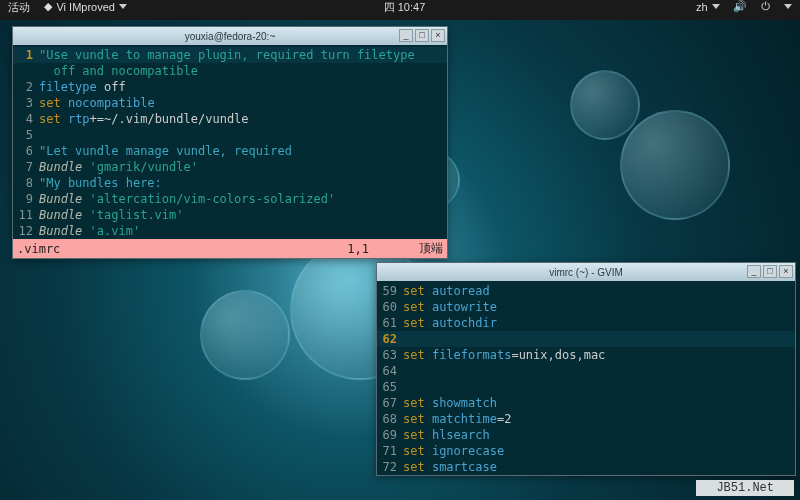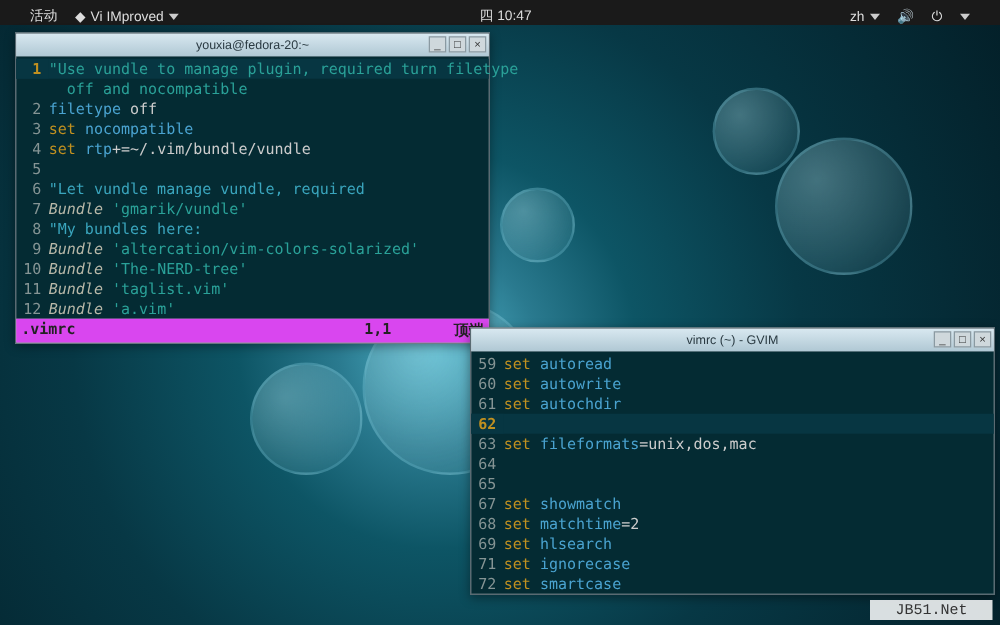--- a/index.html
+++ b/index.html
@@ -13,35 +13,35 @@
 .bubble { position: absolute; border-radius: 50%; border: 2px solid rgba(120,200,220,0.25); background: radial-gradient(circle at 30% 30%, rgba(180,230,240,0.35), rgba(60,140,160,0.08)); }
 .b1 { width: 140px; height: 140px; left: 290px; top: 240px; }
 .b2 { width: 90px; height: 90px; left: 200px; top: 290px; }
 .b3 { width: 60px; height: 60px; left: 400px; top: 150px; }
 .b4 { width: 70px; height: 70px; left: 570px; top: 70px; }
 .b5 { width: 110px; height: 110px; left: 620px; top: 110px; }
 
 .topbar {
   position: absolute; top: 0; left: 0; right: 0; height: 20px;
   background: #1a1a1a; color: #ddd; font-size: 11px;
-  display: flex; align-items: flex-end; padding: 0 24px;
+  display: flex; align-items: flex-start; padding: 0 8px;
   font-family: sans-serif;
 }
 .topbar .spacer { flex: 1; }
 .topbar .item { margin-right: 14px; display: flex; align-items: center; gap: 4px; }
 .topbar .right .item { margin-right: 0; margin-left: 14px; }
 .tri { width: 0; height: 0; border-left: 4px solid transparent; border-right: 4px solid transparent; border-top: 5px solid #ccc; display: inline-block; }
 
 .window {
   position: absolute;
   background: #c8cdd0;
   border: 1px solid #5a6a72;
   box-shadow: 0 2px 8px rgba(0,0,0,0.4);
 }
-.win1 { left: 12px; top: 26px; width: 380px; }
+.win1 { left: 12px; top: 26px; width: 436px; }
 .win2 { left: 376px; top: 262px; width: 420px; }
 
 .titlebar {
   height: 18px; background: linear-gradient(#d8e8f0, #b0c8d4);
   font-size: 10px; color: #2a3a42; display: flex; align-items: center;
   justify-content: center; position: relative; font-family: sans-serif;
 }
 .titlebar .controls { position: absolute; right: 2px; top: 2px; display: flex; gap: 2px; }
 .tbtn { width: 14px; height: 13px; background: #cfd8dc; border: 1px solid #8a9aa2; font-size: 9px; line-height: 11px; text-align: center; color: #333; }
 
@@ -55,22 +55,22 @@
 .row.cur { background: #073642; }
 .kw-set { color: #c09020; }
 .kw-opt { color: #4aa3d0; }
 .str { color: #2aa198; }
 .cmt { color: #5f8f8f; font-style: italic; }
 .cmt2 { color: #3aa5bd; }
 .bundle { color: #b8b8a8; font-style: italic; }
 .cursor { background: #93a1a1; color: #002b36; }
 
 .statusbar {
-  background: #d946ef; color: #222; font-size: 12px;
-  display: flex; padding: 1px 4px; font-weight: bold;
+  background: #fca5a5; color: #222; font-size: 12px;
+  display: flex; padding: 1px 4px; font-weight: normal; align-items: center;
 }
 .statusbar .fill { flex: 1; }
 
 .watermark {
   position: absolute; right: 6px; bottom: 4px;
   background: rgba(255,255,255,0.85); color: #333;
   font-size: 12px; padding: 1px 20px; font-family: Liberation Mono, monospace;
 }
 </style>
 </head>
@@ -118,21 +118,20 @@
       <div class="row cur"><span class="ln">1</span><span><span class="str">"Use vundle to manage plugin, required turn filetype</span></span></div>
       <div class="row"><span class="ln"></span><span><span class="str">  off and nocompatible</span></span></div>
       <div class="row"><span class="ln">2</span><span><span class="kw-opt">filetype</span><span> off</span></span></div>
       <div class="row"><span class="ln">3</span><span><span class="kw-set">set</span><span> </span><span class="kw-opt">nocompatible</span></span></div>
       <div class="row"><span class="ln">4</span><span><span class="kw-set">set</span><span> </span><span class="kw-opt">rtp</span><span>+=~/.vim/bundle/vundle</span></span></div>
       <div class="row"><span class="ln">5</span></div>
       <div class="row"><span class="ln">6</span><span><span class="cmt2">"Let vundle manage vundle, required</span></span></div>
       <div class="row"><span class="ln">7</span><span><span class="bundle">Bundle </span><span class="str">'gmarik/vundle'</span></span></div>
       <div class="row"><span class="ln">8</span><span><span class="cmt2">"My bundles here:</span></span></div>
       <div class="row"><span class="ln">9</span><span><span class="bundle">Bundle </span><span class="str">'altercation/vim-colors-solarized'</span></span></div>
-      <div class="row"><span class="ln">10</span><span><span class="bundle">Bundle </span><span class="str">'The-NERD-tree'</span></span></div>
       <div class="row"><span class="ln">11</span><span><span class="bundle">Bundle </span><span class="str">'taglist.vim'</span></span></div>
       <div class="row"><span class="ln">12</span><span><span class="bundle">Bundle </span><span class="str">'a.vim'</span></span></div>
     </div>
   <div class="statusbar">
     <span>.vimrc</span>
     <span class="fill"></span>
     <span>1,1</span>
     <span style="width:50px"></span>
     <span>顶端</span>
   </div>

